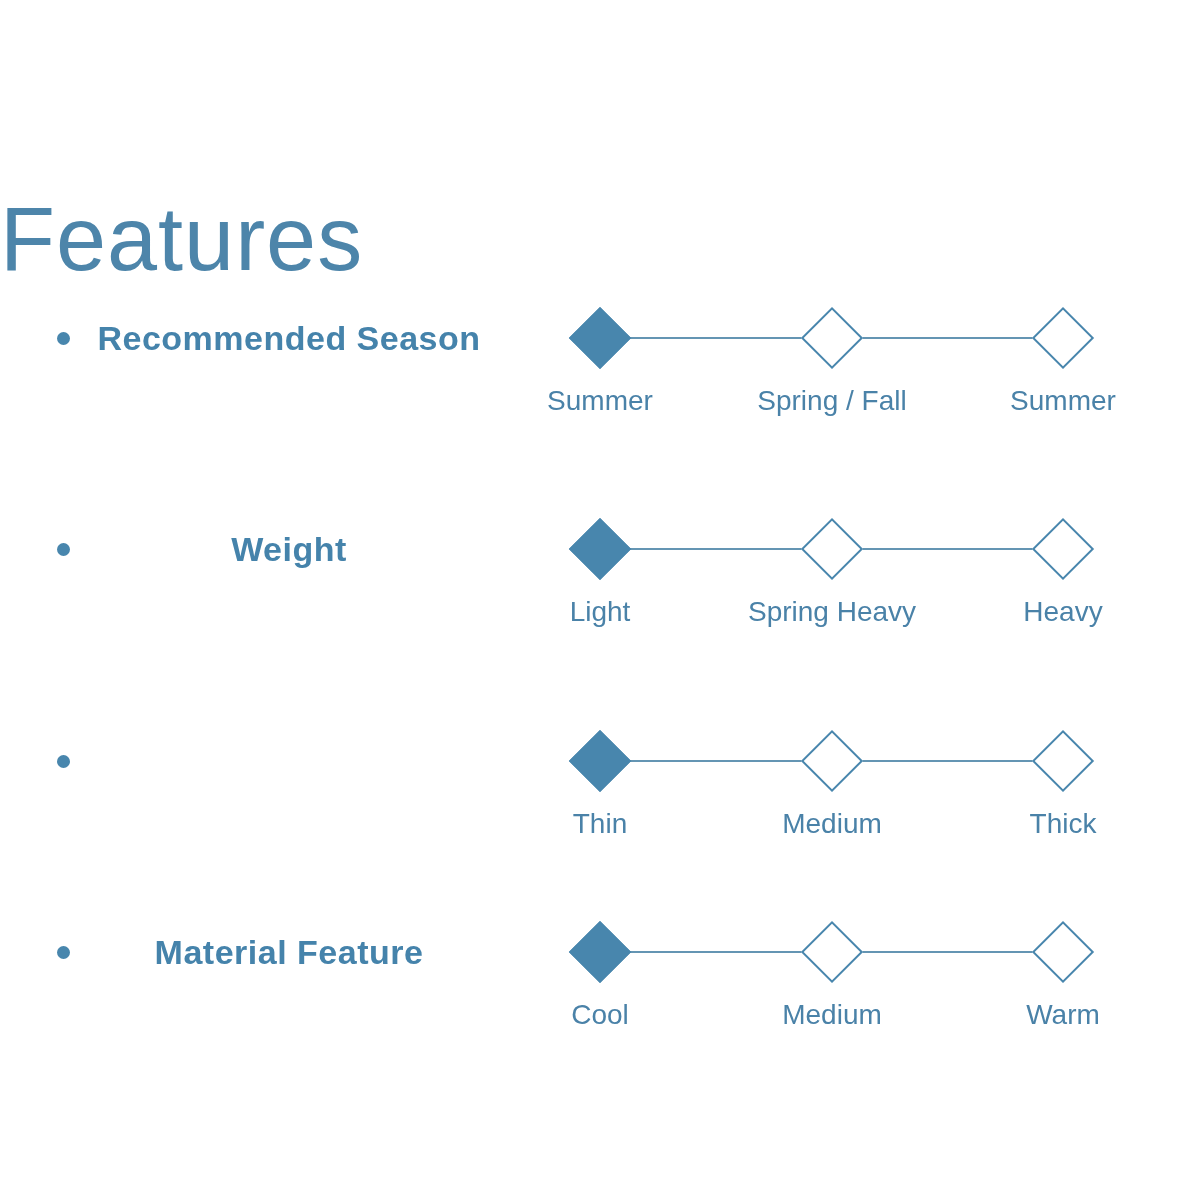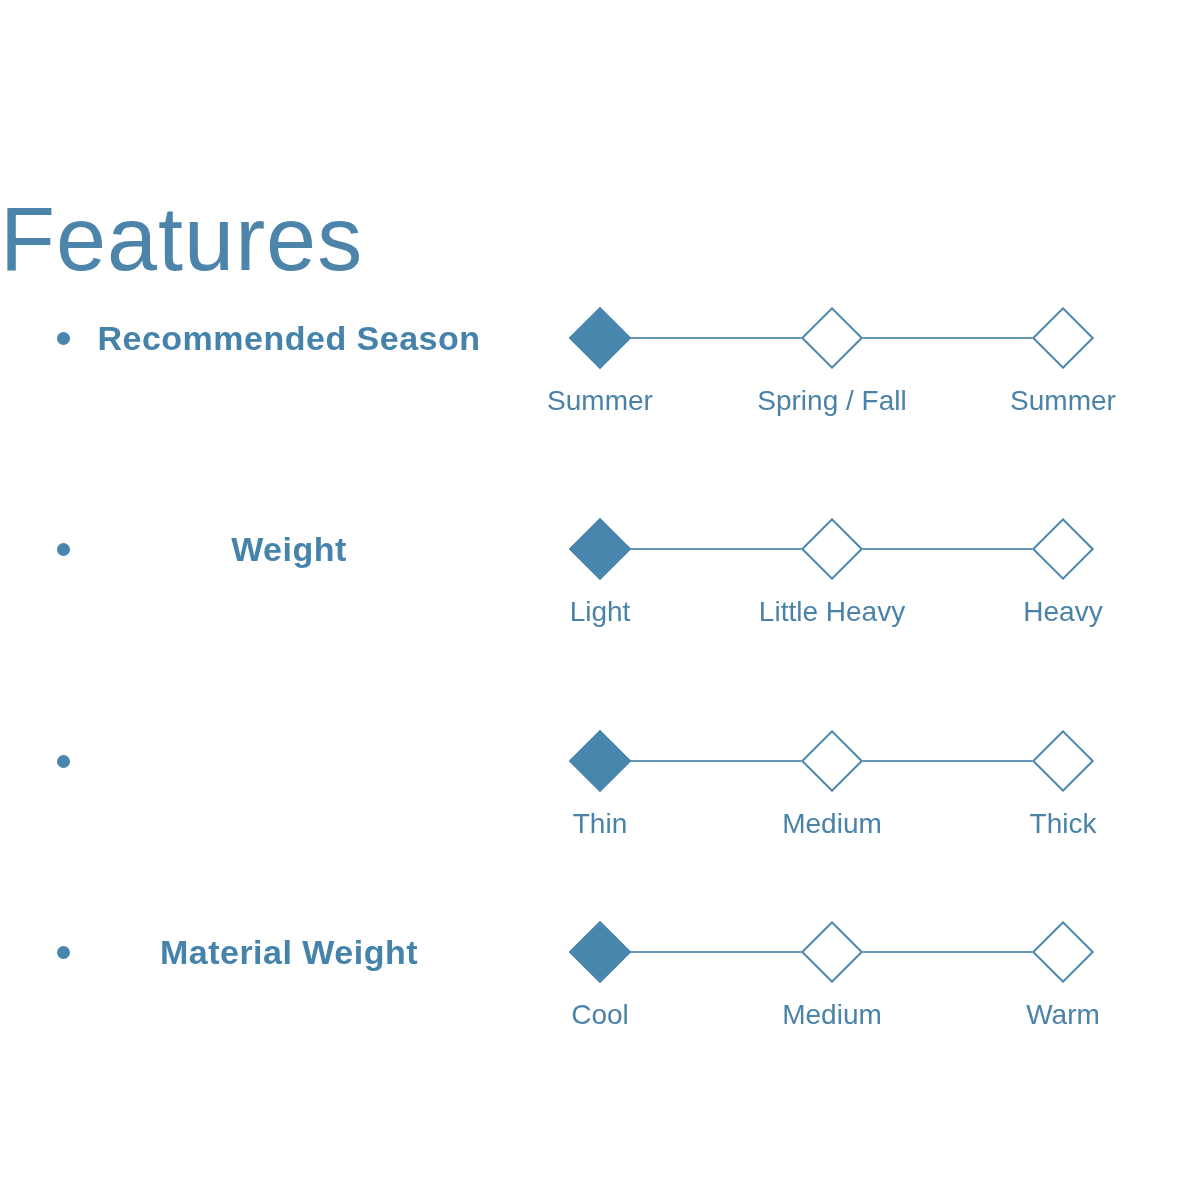--- a/index.html
+++ b/index.html
@@ -138,21 +138,21 @@
   <span class="bullet"></span>
   <div class="feature-name">Weight</div>
   <div class="scale">
     <div class="connector-line"></div>
     <div class="opt opt-0">
       <div class="diamond filled"></div>
       <div class="option-label">Light</div>
     </div>
     <div class="opt opt-1">
       <div class="diamond"></div>
-      <div class="option-label">Little Heavy</div>
+      <div class="option-label">Spring Heavy</div>
     </div>
     <div class="opt opt-2">
       <div class="diamond"></div>
       <div class="option-label">Heavy</div>
     </div>
   </div>
 </div>
 
 <div class="feature-row row-2">
   <span class="bullet"></span>
@@ -168,21 +168,21 @@
     </div>
     <div class="opt opt-2">
       <div class="diamond"></div>
       <div class="option-label">Thick</div>
     </div>
   </div>
 </div>
 
 <div class="feature-row row-3">
   <span class="bullet"></span>
-  <div class="feature-name">Material Weight</div>
+  <div class="feature-name">Material Feature</div>
   <div class="scale">
     <div class="connector-line"></div>
     <div class="opt opt-0">
       <div class="diamond filled"></div>
       <div class="option-label">Cool</div>
     </div>
     <div class="opt opt-1">
       <div class="diamond"></div>
       <div class="option-label">Medium</div>
     </div>

